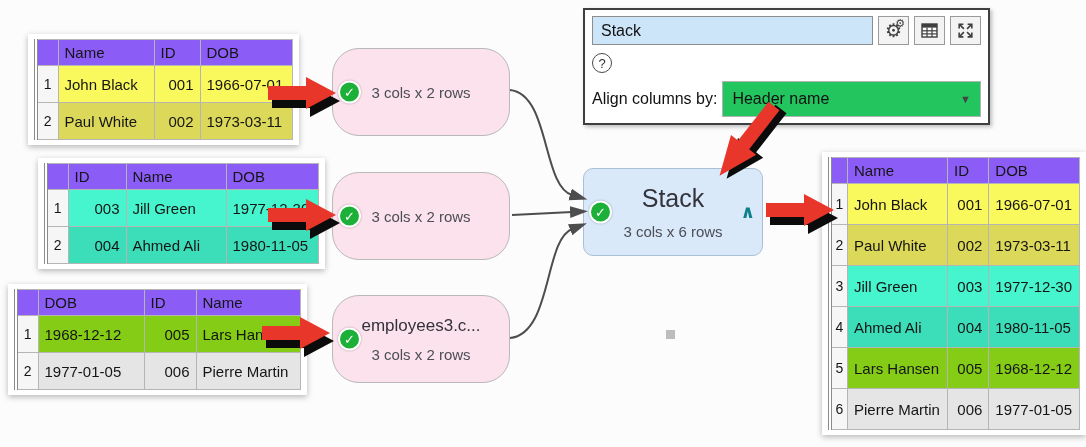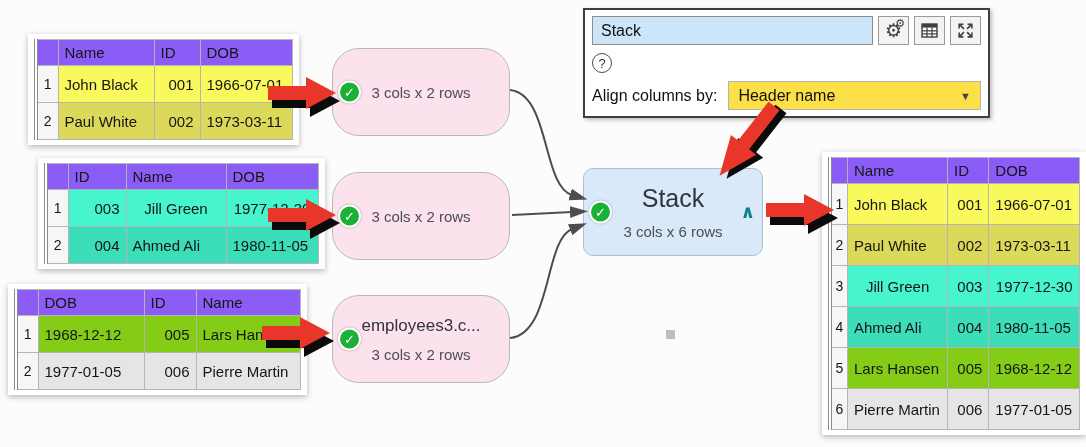--- a/index.html
+++ b/index.html
@@ -36,21 +36,21 @@
   }
   .grid td {
     border:1px solid #b5b5b5;
     padding:2px 6px; height:37px;
     overflow:hidden; white-space:nowrap;
   }
   .out td { height:41px; }
   .grid td.rn { background:#f6f6f6; text-align:center; padding:2px 2px; font-size:14px; }
   .grid td.r { text-align:right;margin-left:15px; }
   .yl { background:#f9f85c; } .yd { background:#dcd95a; }
-  .tl { background:#46f4cd;text-align:center; } .tk { background:#3cdeba; }
+  .tl { background:#46f4cd; } .tk { background:#3cdeba; }
   .sl { background:#84cc16; } .sd { background:#e5e5e5; }
 
   
   .node {
     position:absolute; width:178px; height:88px;
     border:1.5px solid #b9b9b9;
     display:flex; flex-direction:column; align-items:center; justify-content:center;
     gap:10px; z-index:10;
   }
   .node.pink { background:#fbe2ec; border-radius:27px; }
@@ -93,23 +93,23 @@
   .gear-main { font-size:19px; line-height:1; }
   .gear-small { position:absolute; top:1px; right:3px; font-size:11px; line-height:1; }
   .prow2 { display:flex; align-items:center; gap:8px; font-size:16px; color:#1c1c1c; margin-bottom:8px; }
   .qmark {
     width:20px; height:20px; flex:none;
     border:1.5px solid #4a4a4a; border-radius:50%;
     display:flex; align-items:center; justify-content:center;
     font-size:13px; color:#333;
   }
   .desc { white-space:nowrap; overflow:hidden; }
-  .prow3 { display:flex; align-items:center; gap:11px; font-size:16px; color:#111; }
+  .prow3 { display:flex; align-items:center; gap:5px; font-size:16px; color:#111; }
   .combo {
-    flex:1; height:29px; border:1px solid #b3b3b3; background:#fde047;
+    flex:1; height:36px; border:1px solid #b3b3b3; background:#22c55e;
     display:flex; align-items:center; justify-content:space-between;
     padding:0 9px; font-size:16px;
   }
   .dd { font-size:11px; color:#444; }
 
   .overlay { position:absolute; inset:0; width:1086px; height:447px; z-index:50; pointer-events:none; }
 </style>
 </head>
 <body>
 

